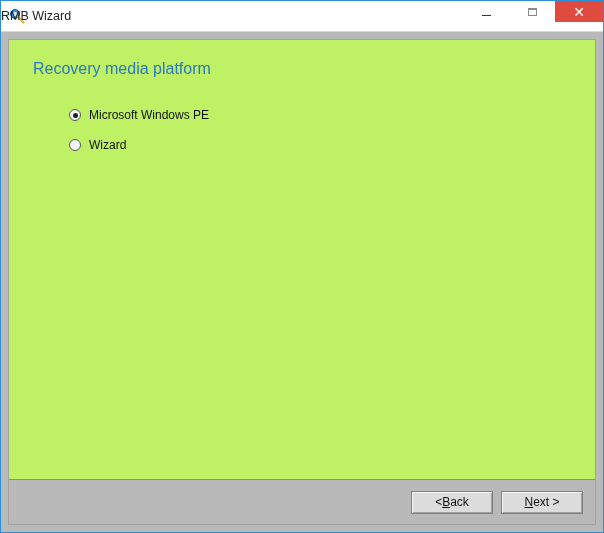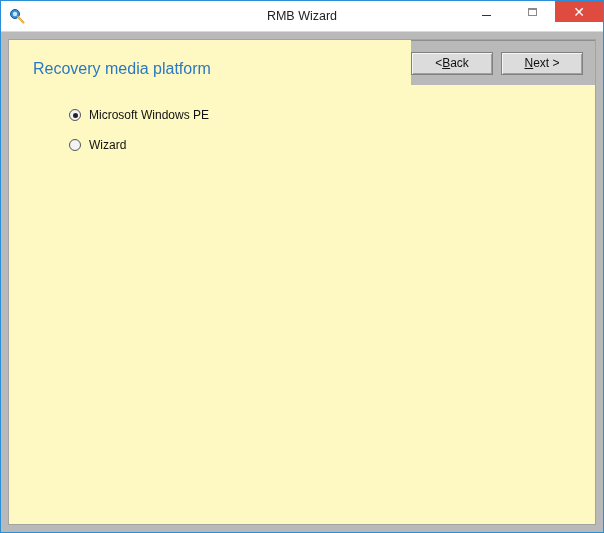--- a/index.html
+++ b/index.html
@@ -30,21 +30,20 @@
   .titlebar .app-icon {
     width: 16px;
     height: 16px;
     margin-left: 8px;
     position: relative;
   }
   .titlebar .title {
     position: absolute;
     left: 0;
     right: 0;
-    text-align: center;
     font-size: 12.5px;
     color: #222;
     pointer-events: none;
   }
   .win-controls {
     position: absolute;
     right: 0;
     top: 0;
     height: 21px;
     display: flex;
@@ -81,25 +80,25 @@
   .close-glyph {
     color: #fff;
     font-size: 14px;
     line-height: 1;
     font-weight: 300;
   }
 
   .client {
     flex: 1 1 auto;
     margin: 7px;
-    background: #fef9c3;
+    background: #bef264;
     border: 1px solid #a3a3a3;
     box-sizing: border-box;
     display: flex;
-    flex-direction: row;
+    flex-direction: column;
   }
   .content {
     flex: 1 1 auto;
     padding: 20px 24px 10px 24px;
   }
   .heading {
     color: #2b78c1;
     font-size: 16px;
     font-weight: 400;
     margin-bottom: 30px;

